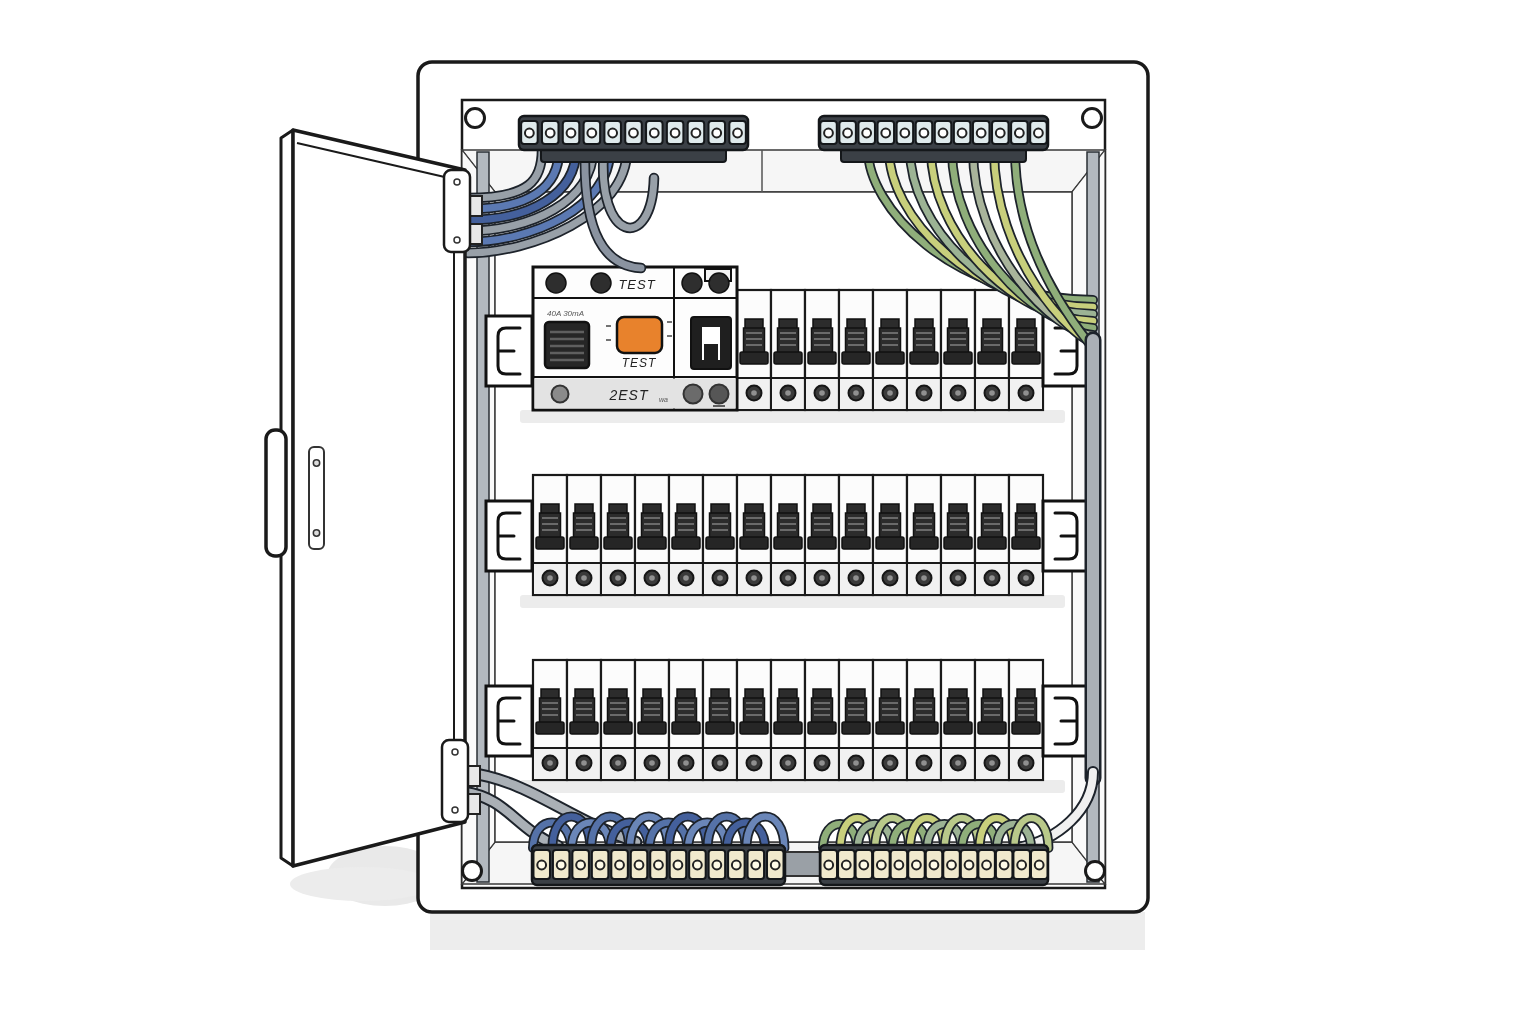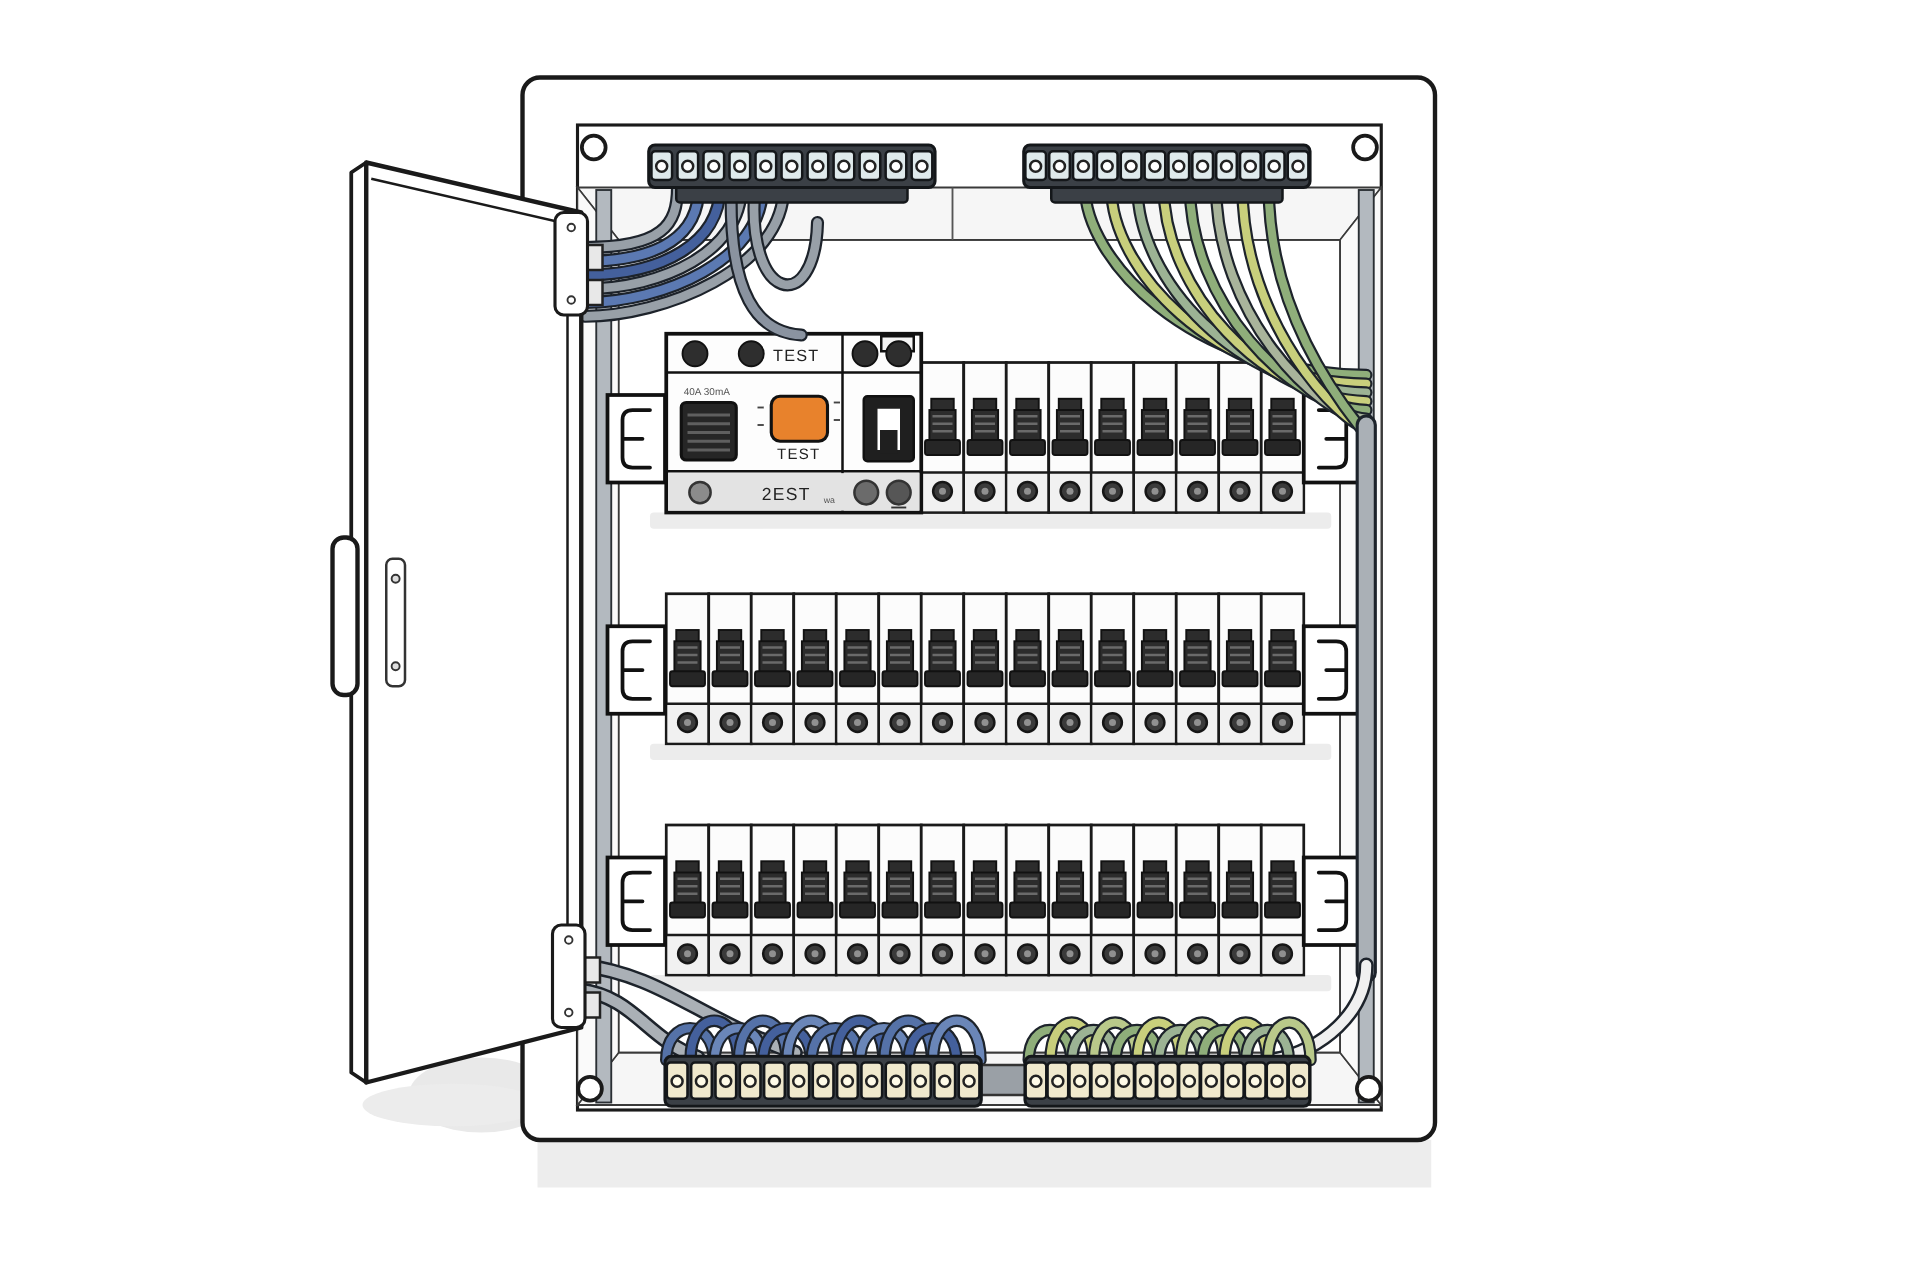--- a/index.html
+++ b/index.html
@@ -1,16 +1,16 @@
 <!DOCTYPE html>
 <html><head>
 <meta charset="utf-8">
 <style>
   html,body{margin:0;padding:0;background:#ffffff;}
-  #stage{position:relative;width:1536px;height:1024px;background:#ffffff;overflow:hidden;}
+  #stage{position:relative;width:1536px;height:1024px;background:#ffffff;overflow:hidden;font-style:italic;}
   svg{display:block;}
   text{font-family:"Liberation Sans","DejaVu Sans",sans-serif;fill:#222;}
   .t13{font-size:13px;letter-spacing:1px;}
   .t12{font-size:12px;letter-spacing:1px;}
   .t14{font-size:14px;letter-spacing:1px;}
   .t8{font-size:8px;fill:#555;}
   .t7{font-size:7px;fill:#555;}
 </style>
 </head>
 <body>

